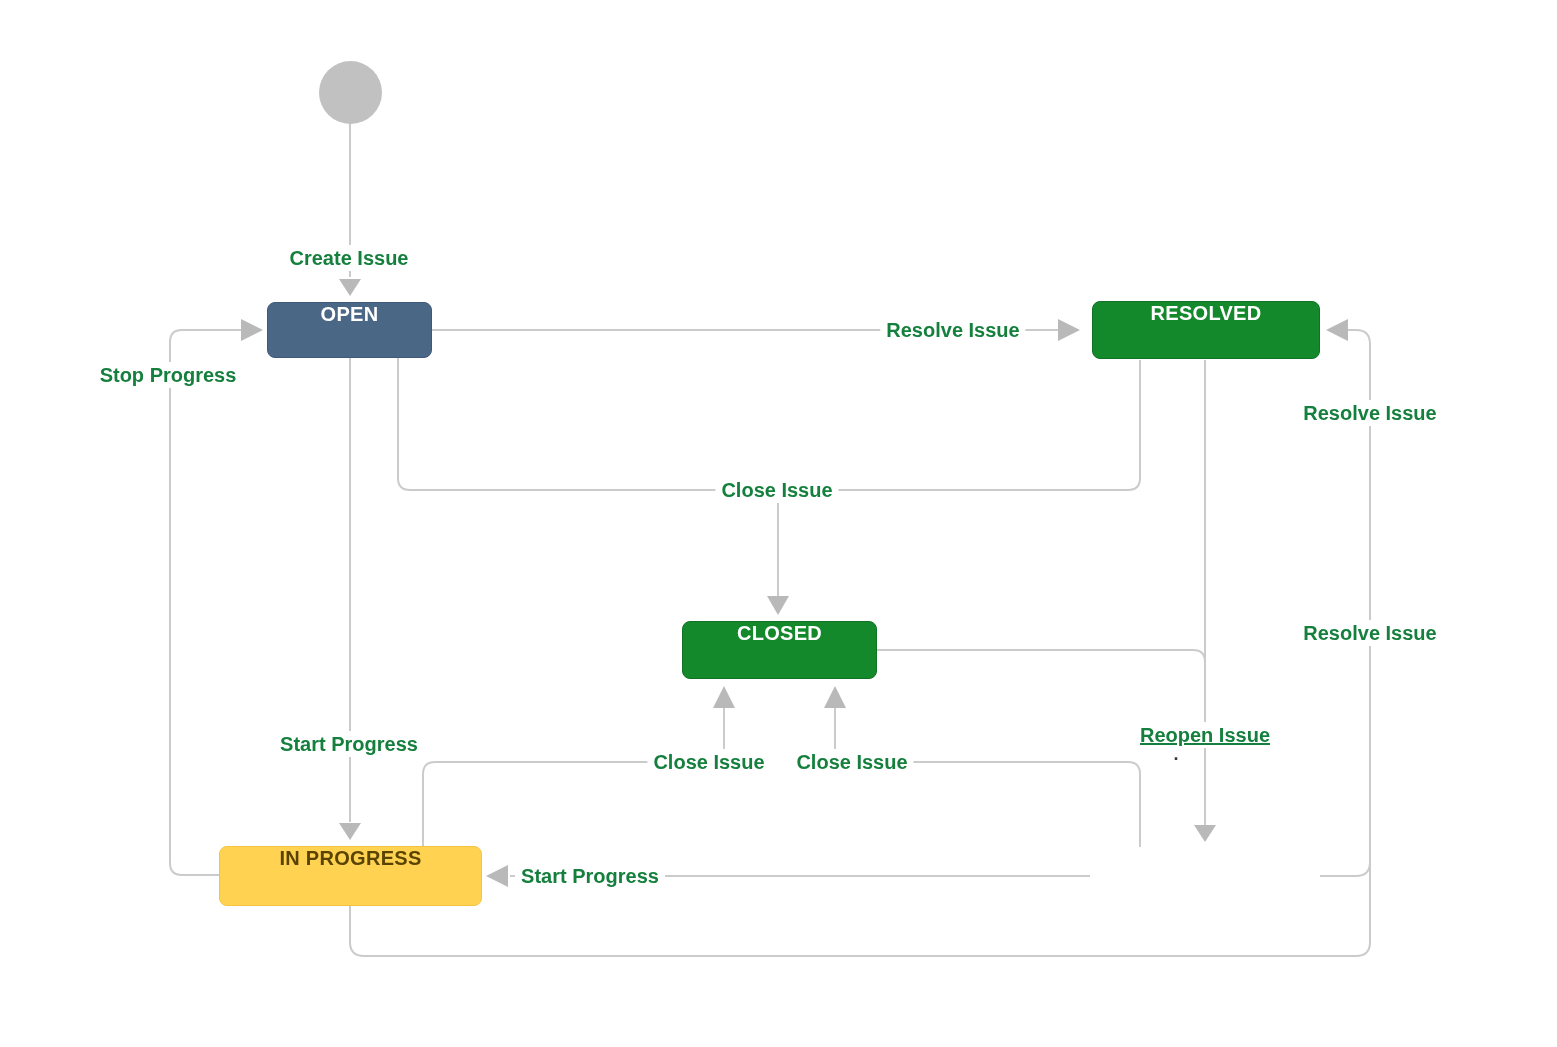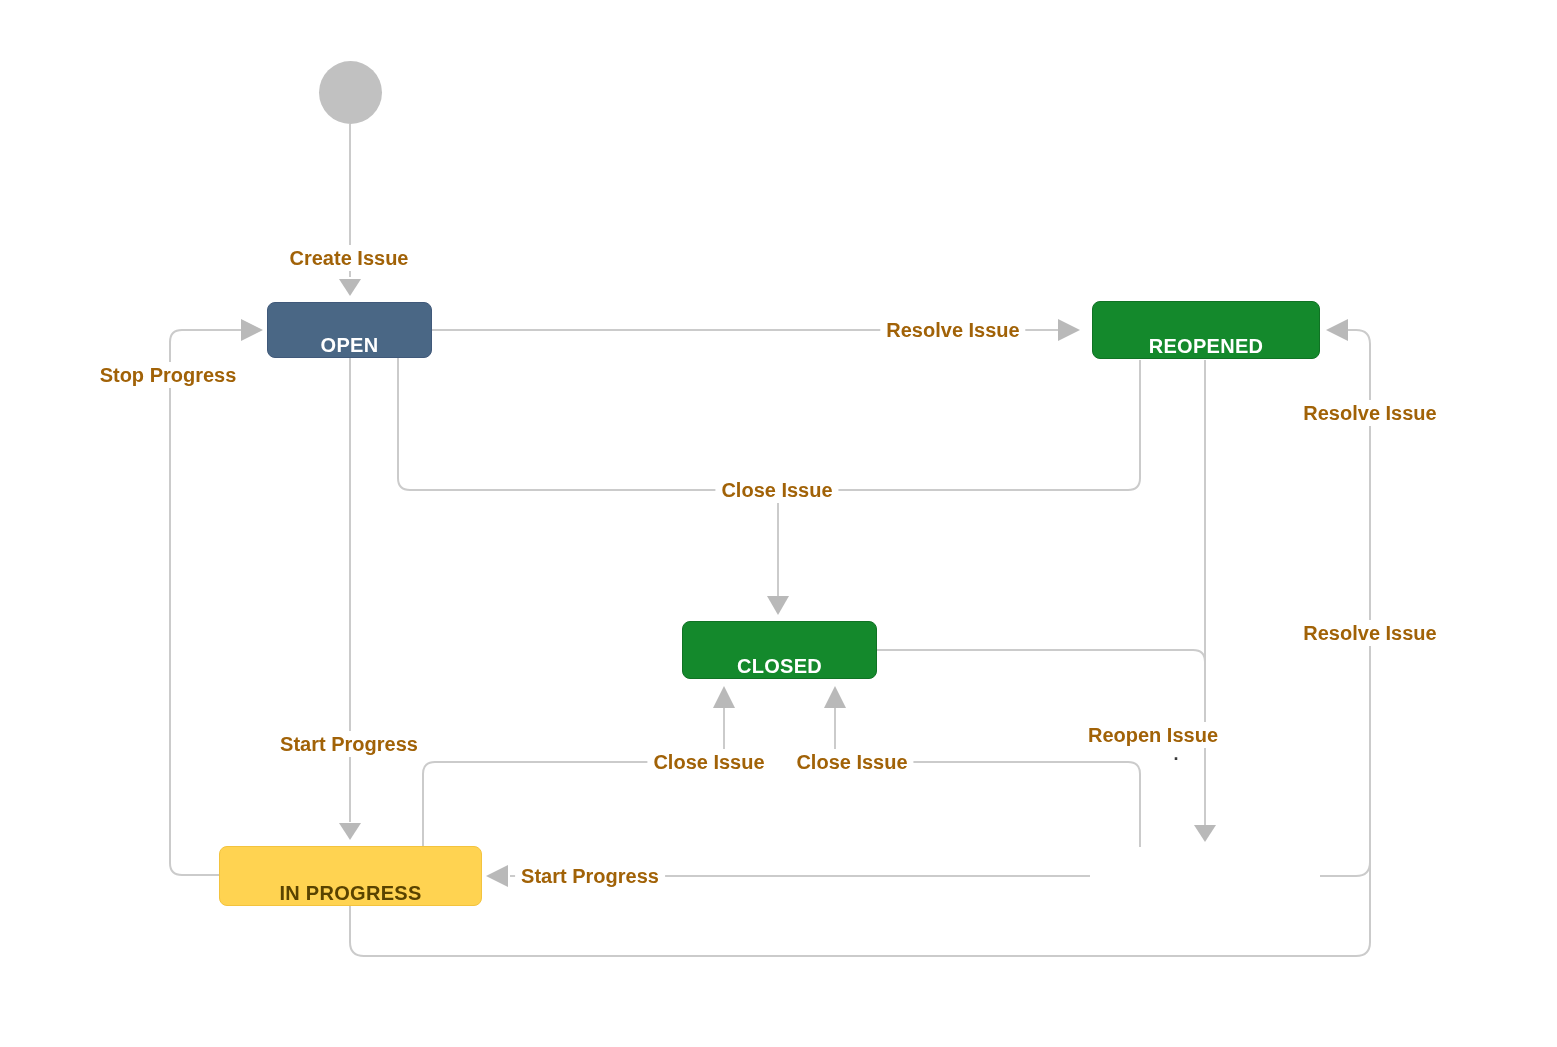--- a/index.html
+++ b/index.html
@@ -8,35 +8,35 @@
     width:1557px;height:1047px;
     background:#ffffff;
     font-family:"Liberation Sans", sans-serif;
     overflow:hidden;
   }
   svg.edges{position:absolute;left:0;top:0;}
   .edge{stroke:#cbcbcb;stroke-width:2;fill:none;}
   .arrow{fill:#b9b9b9;stroke:none;}
   .node{
     position:absolute;
-    display:flex;align-items:flex-end;justify-content:center;
+    display:flex;align-items:flex-start;justify-content:center;
     font-weight:700;font-size:20px;letter-spacing:.3px;
     border-radius:8px;box-sizing:border-box;
     cursor:default;
   }
   .node.blue{background:#4a6785;color:#ffffff;border:1px solid #40597a;}
   .node.green{background:#14892c;color:#ffffff;border:1px solid #107224;}
   .node.yellow{background:#ffd351;color:#594300;border:1px solid #f3c33e;}
   .start-circle{
     position:absolute;width:63px;height:63px;border-radius:50%;
     background:#c1c1c1;
   }
   .elabel{
     position:absolute;transform:translate(-50%,-50%);
-    background:#ffffff;color:#a16207;
+    background:#ffffff;color:#15803d;
     font-weight:700;font-size:20px;line-height:24px;
     white-space:nowrap;padding:1px 6px;
   }
   .odot{
     position:absolute;transform:translate(-50%,-50%);
     color:#3a3a3a;font-weight:700;font-size:18px;line-height:10px;
     background:#ffffff;padding:0 2px;
   }
 </style>
 </head>
@@ -82,21 +82,21 @@
     <polygon class="arrow" points="1348,319 1348,341 1326,330"></polygon>
   </svg>
 
   <div class="start-circle" style="left:319px;top:61px;"></div>
 
   <div class="node blue" style="left:267px;top:302px;width:165px;height:56px;">
     <span>OPEN</span>
   </div>
 
   <div class="node green" style="left:1092px;top:301px;width:228px;height:58px;">
-    <span>REOPENED</span>
+    <span>RESOLVED</span>
   </div>
 
   <div class="node yellow" style="left:219px;top:846px;width:263px;height:60px;">
     <span>IN PROGRESS</span>
   </div>
 
   <div class="node green" style="left:682px;top:621px;width:195px;height:58px;">
     <span>CLOSED</span>
   </div>
 
@@ -112,19 +112,19 @@
   <div class="elabel" style="left:1370px;top:413px;">Resolve Issue</div>
 
   <div class="elabel" style="left:1370px;top:633px;">Resolve Issue</div>
 
   <div class="elabel" style="left:349px;top:744px;">Start Progress</div>
 
   <div class="elabel" style="left:709px;top:762px;">Close Issue</div>
 
   <div class="elabel" style="left:852px;top:762px;">Close Issue</div>
 
-  <div class="elabel" style="left:1153px;top:735px;">Reopen Issue</div>
+  <div class="elabel" style="left:1205px;top:735px;text-decoration:underline;">Reopen Issue</div>
 
   <div class="odot" style="left:1176px;top:754px;">.</div>
 
   <div class="elabel" style="left:590px;top:876px;">Start Progress</div>
 
 </div>
 
 </body></html>

